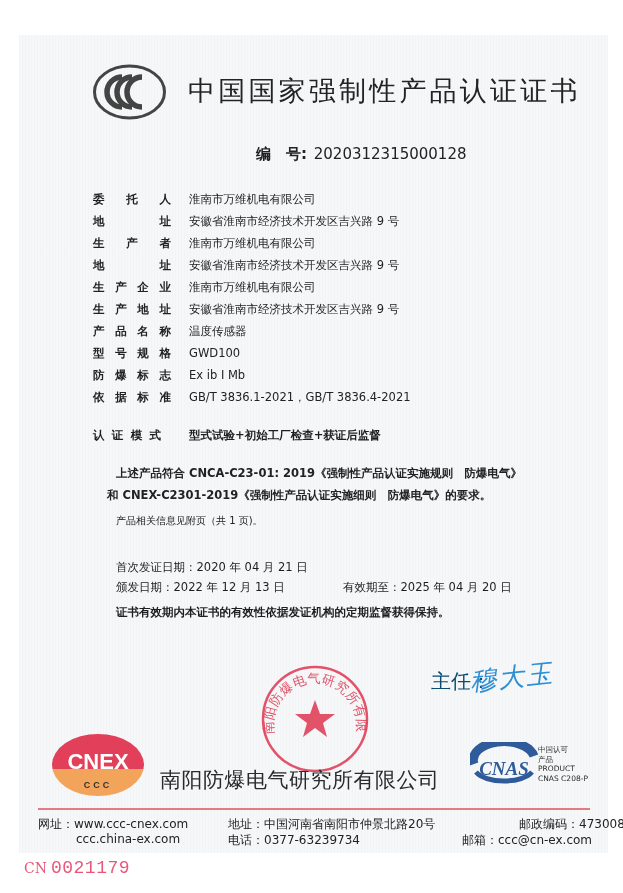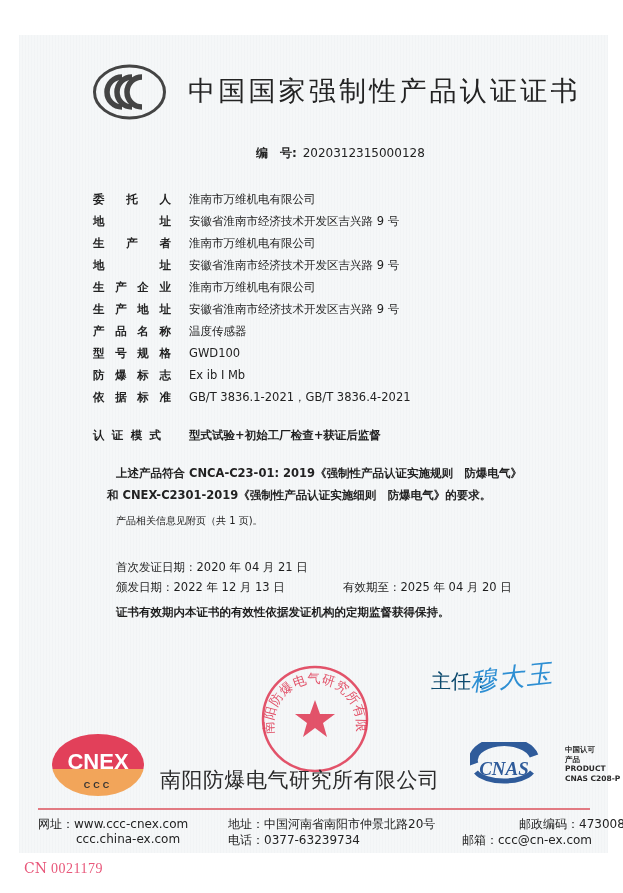--- a/index.html
+++ b/index.html
@@ -10,21 +10,21 @@
       position: absolute; left: 19px; top: 35px; width: 589px; height: 818px;
       background: #f5f7f8;
       background-image:
         repeating-linear-gradient(90deg, rgba(200,206,212,0.08) 0px, rgba(200,206,212,0.08) 1px, transparent 1px, transparent 3px);
     }
     .abs { position: absolute; white-space: nowrap; }
 
     
     .ccc-logo { position: absolute; left: 92px; top: 63px; width: 75px; height: 58px; }
     .title { left: 188px; top: 73px; font-size: 27px; letter-spacing: 3.2px; color: #232323; font-weight: normal; }
-    .cert-no { left: 256px; top: 145px; font-size: 12px; color: #222; }
+    .cert-no { left: 256px; top: 145px; font-size: 15px; color: #222; }
     .cert-no .lbl { font-weight: bold; letter-spacing: 0px; margin-right: 2px; }
 
     
     .fields { position: absolute; left: 93px; top: 192px; }
     .row { position: relative; height: 22px; font-size: 11.5px; }
     .row .lbl { position: absolute; left: 0; top: 0; width: 78px; font-weight: bold; display: flex; justify-content: space-between; color: #222; }
     .row .val { position: absolute; left: 96px; top: 0; white-space: nowrap; color: #222; }
 
     .mode { left: 93px; top: 428px; font-size: 11.5px; }
     .mode .lbl { display: inline-flex; justify-content: space-between; width: 68px; font-weight: bold; }
@@ -41,35 +41,35 @@
     .note { left: 116px; top: 605px; font-size: 11.5px; font-weight: bold; }
 
     .director { left: 412px; top: 668px; font-size: 20px; color: #0c4a6e; margin-left: 19px; }
     .signature { left: 470px; top: 660px; font-size: 26px; color: #2e8fd3; font-family: "DejaVu Serif", serif; font-style: italic; letter-spacing: 2px; transform: rotate(-6deg); }
 
     .stamp { position: absolute; left: 260px; top: 664px; width: 110px; height: 110px; }
 
     .cnex-logo { position: absolute; left: 50px; top: 732px; width: 96px; height: 66px; }
     .org-name { left: 160px; top: 766px; font-size: 21px; color: #2a2a2a; letter-spacing: 0.5px; }
     .cnas-logo { position: absolute; left: 470px; top: 742px; width: 80px; height: 42px; }
-    .cnas-text { left: 538px; top: 745px; font-size: 7.5px; line-height: 9.5px; font-weight: bold; color: #2a2a2a; margin-left: 27px; }
+    .cnas-text { left: 538px; top: 745px; font-size: 7.5px; line-height: 9.5px; font-weight: normal; color: #2a2a2a; }
 
     .rule { position: absolute; left: 38px; top: 808px; width: 552px; height: 2px; background: #e27b83; }
 
     .foot { font-size: 12px; color: #222; }
     .f1 { left: 38px; top: 816px; text-align: center; }
     .f2 { left: 76px; top: 832px; }
     .f3 { left: 228px; top: 816px; }
     .f4 { left: 228px; top: 832px; }
     .f5 { left: 480px; top: 816px; padding-left: 39px; }
     .f6 { left: 462px; top: 832px; }
 
     .serial { left: 24px; top: 858px; color: #e8577a; }
     .serial .cn { font-family: "DejaVu Serif", serif; font-size: 14px; margin-right: 4px; }
-    .serial .num { font-family: Liberation Serif, serif; font-size: 14px; letter-spacing: 0.5px; }
+    .serial .num { font-family: Liberation Mono, monospace; font-size: 18px; letter-spacing: 0.5px; }
   </style>
 </head>
 <body>
 
 <div class="sheet"></div>
 
 <svg class="ccc-logo" viewBox="0 0 75 58">
   <ellipse cx="37.5" cy="29" rx="35" ry="26" fill="none" stroke="#444" stroke-width="3"></ellipse>
   <path d="M30 14 A15 15 0 1 0 30 44" fill="none" stroke="#444" stroke-width="5.5"></path>
   <path d="M40 14 A15 15 0 1 0 40 44" fill="none" stroke="#444" stroke-width="5.5"></path>

